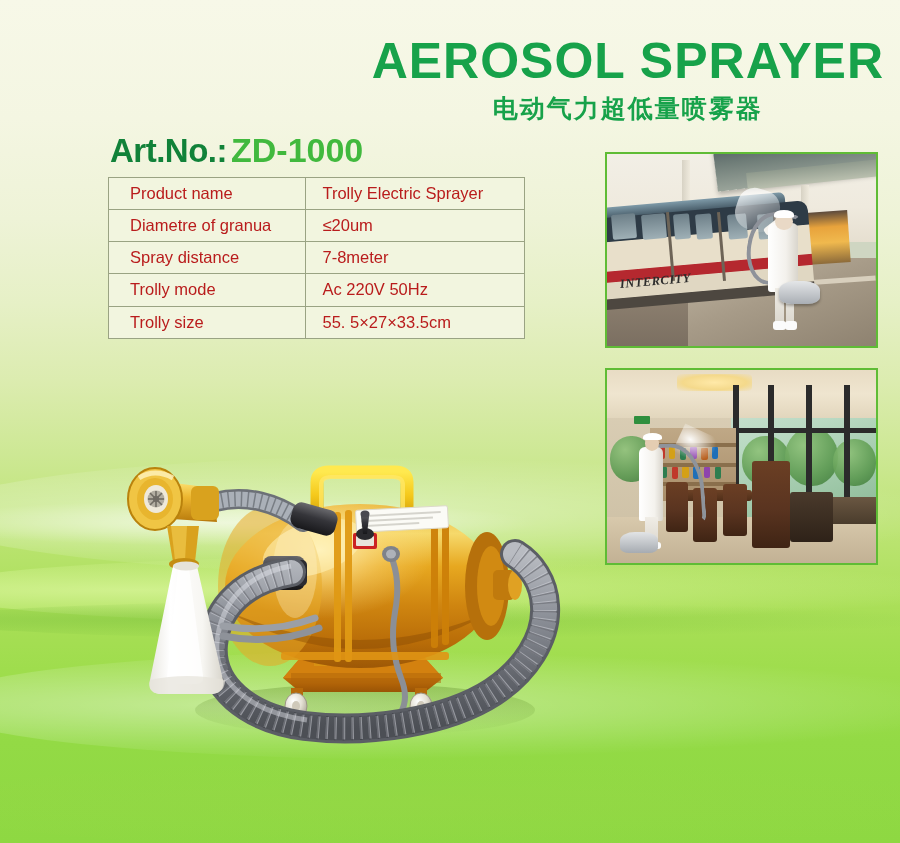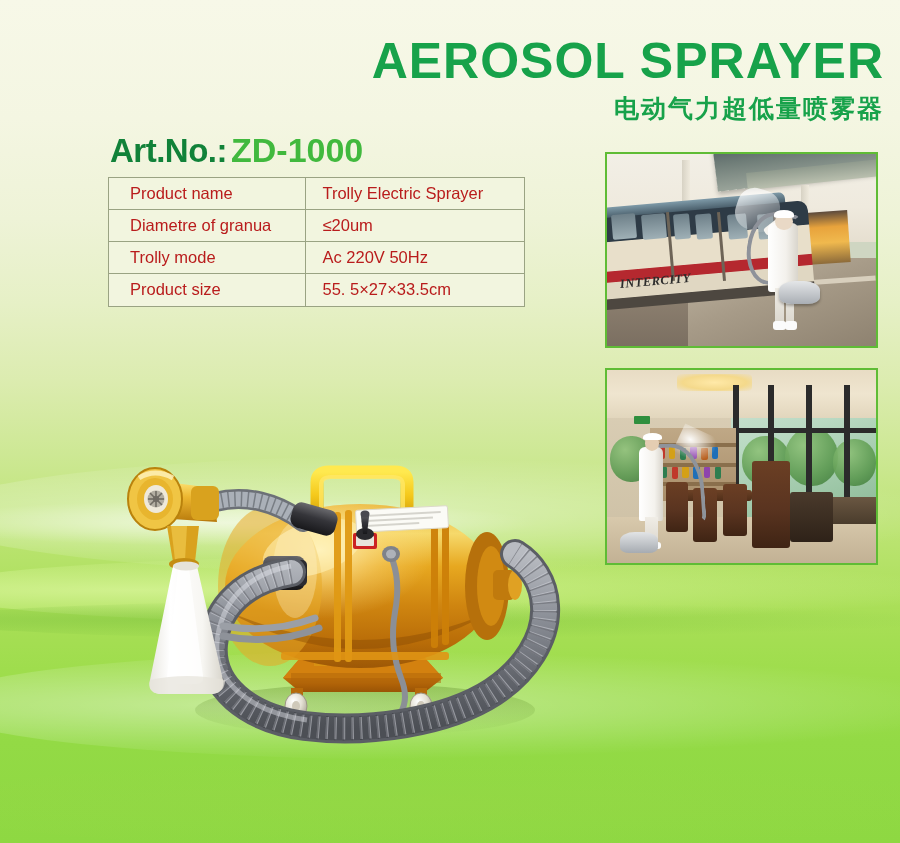--- a/index.html
+++ b/index.html
@@ -63,21 +63,21 @@
   .wave-f {
     top: 500px; height: 46px; left: -10%; width: 70%;
     background: radial-gradient(ellipse at 50% 50%, rgba(255,255,255,.55) 0%, rgba(255,255,255,0) 70%);
   }
 
   
   .headline {
     position: absolute;
     right: 16px;
     top: 36px;
-    text-align: right;
+    text-align: center;
     line-height: 1;
   }
   .headline .main-title {
     display: block;
     font-size: 50px;
     font-weight: bold;
     letter-spacing: 1px;
     color: #17a24a;
     white-space: nowrap;
     font-family: "Liberation Sans", sans-serif;
@@ -435,25 +435,29 @@
     <tbody>
       <tr>
         <td class="k">Product name</td>
         <td class="v">Trolly Electric Sprayer</td>
       </tr>
       <tr>
         <td class="k">Diametre of granua</td>
         <td class="v">≤20um</td>
       </tr>
       <tr>
+        <td class="k">Spray distance</td>
+        <td class="v">7-8meter</td>
+      </tr>
+      <tr>
         <td class="k">Trolly mode</td>
         <td class="v">Ac  220V  50Hz</td>
       </tr>
       <tr>
-        <td class="k">Product size</td>
+        <td class="k">Trolly size</td>
         <td class="v">55. 5×27×33.5cm</td>
       </tr>
     </tbody>
   </table>
 
   <div class="photo photo-train">
     <div class="photo-inner">
       <div class="t-sky"></div>
       <div class="t-ground"></div>
       <div class="t-platform"></div>

